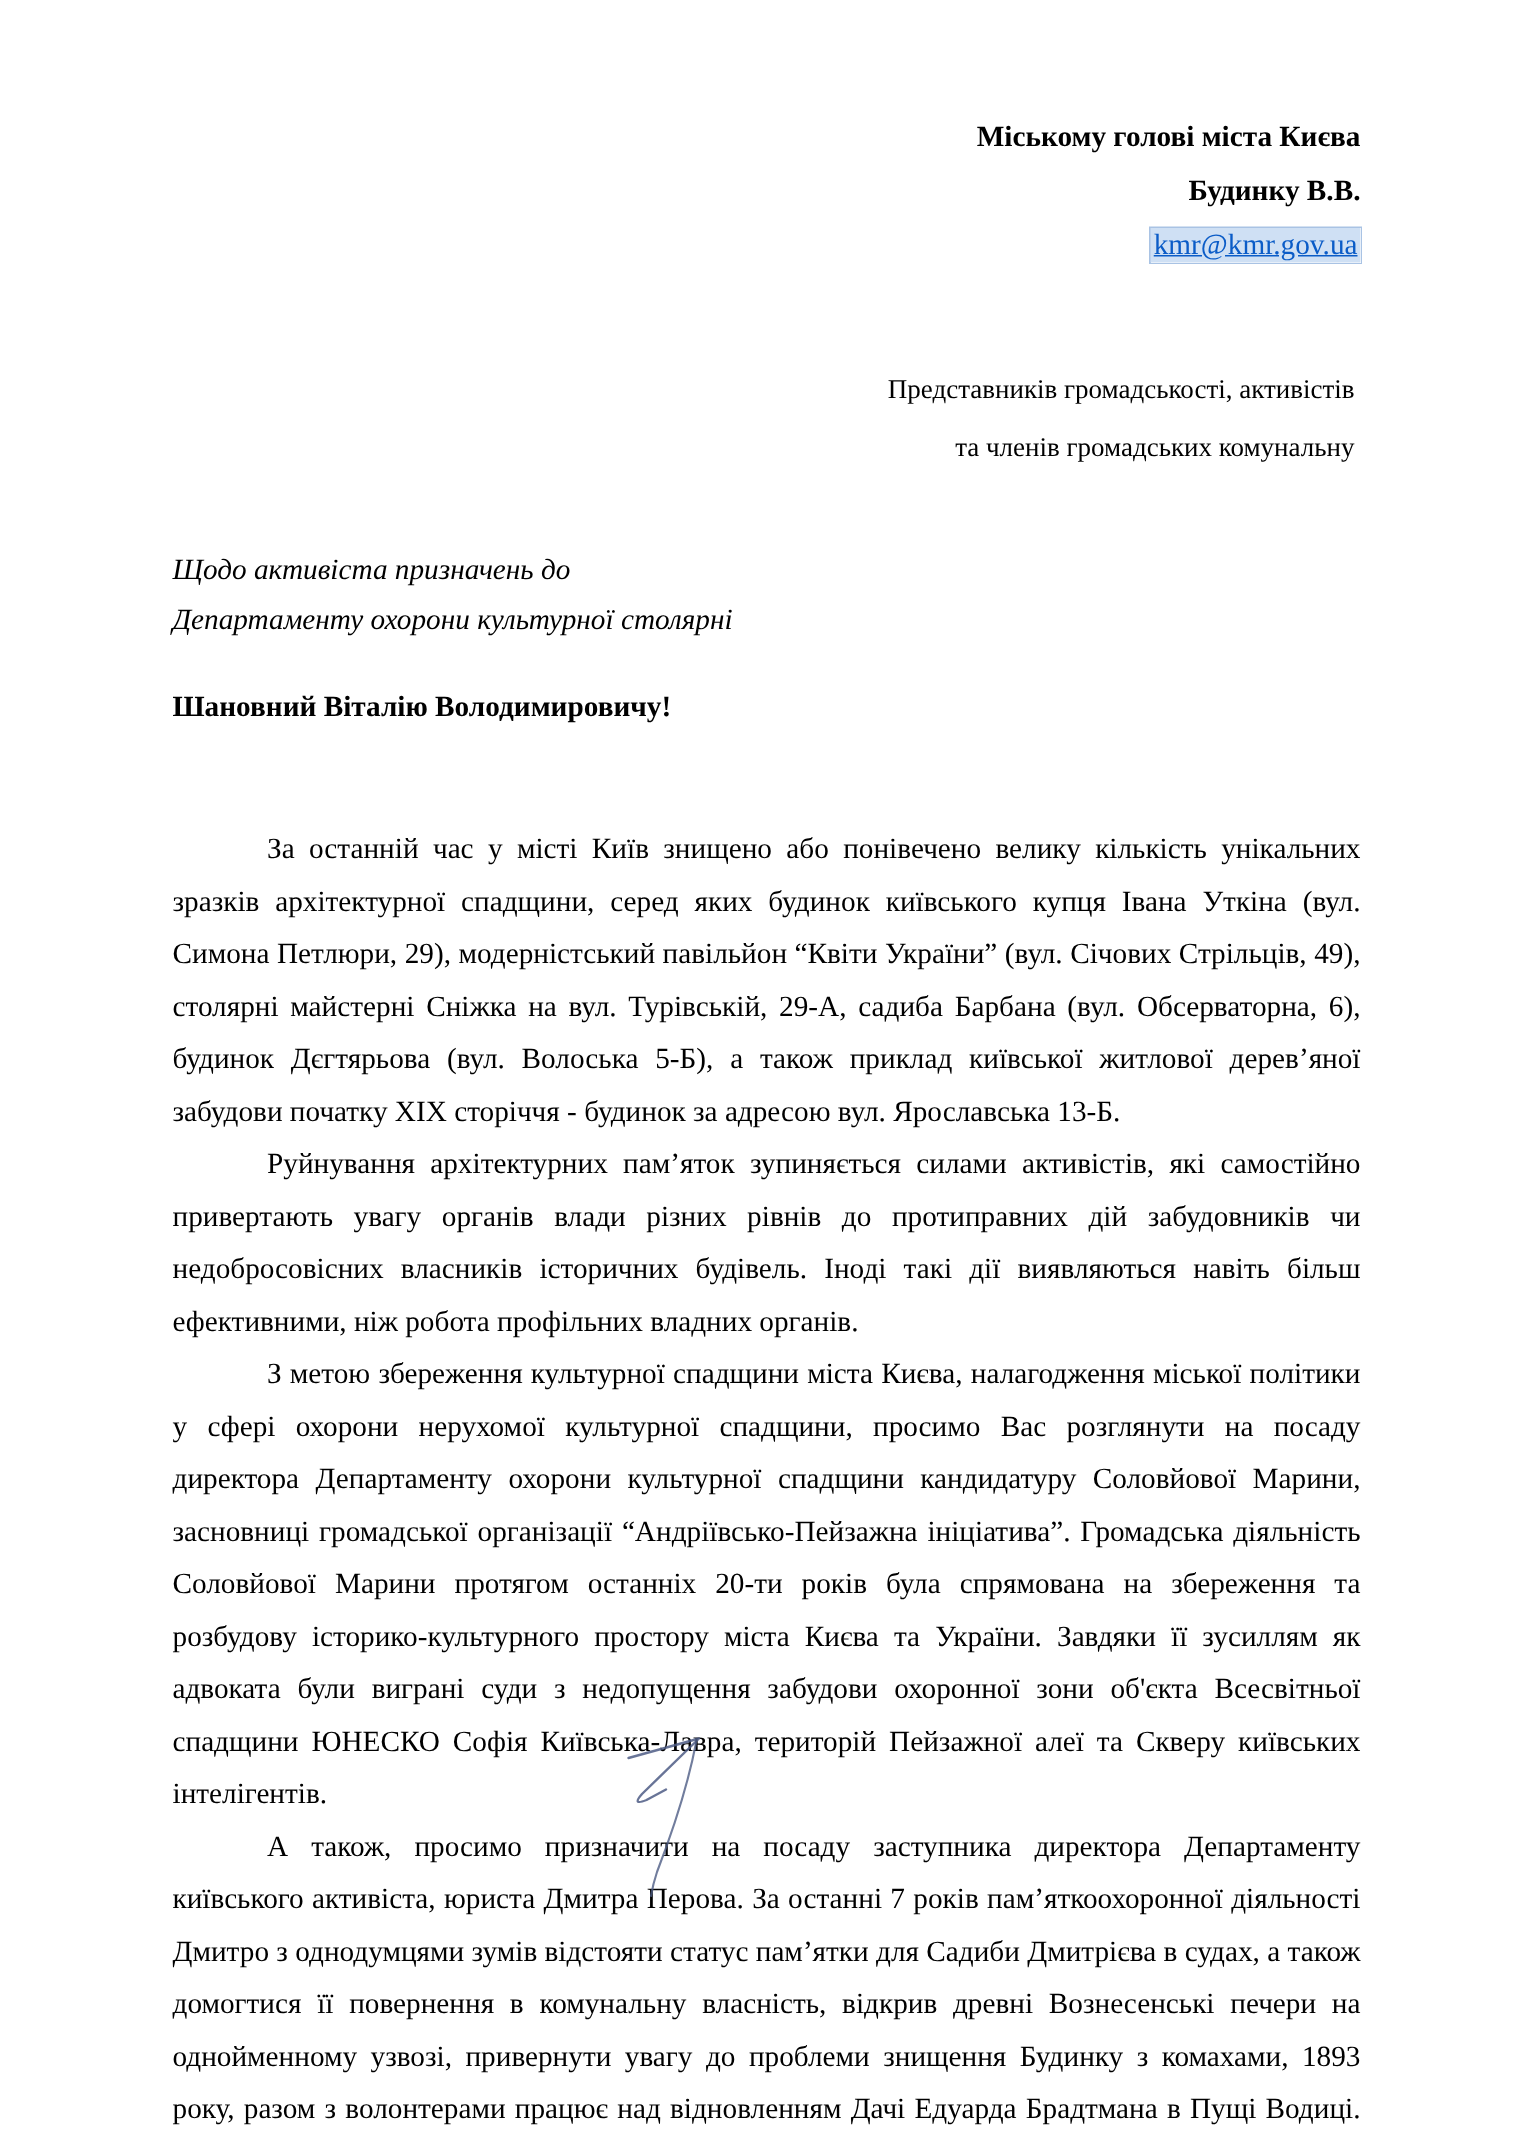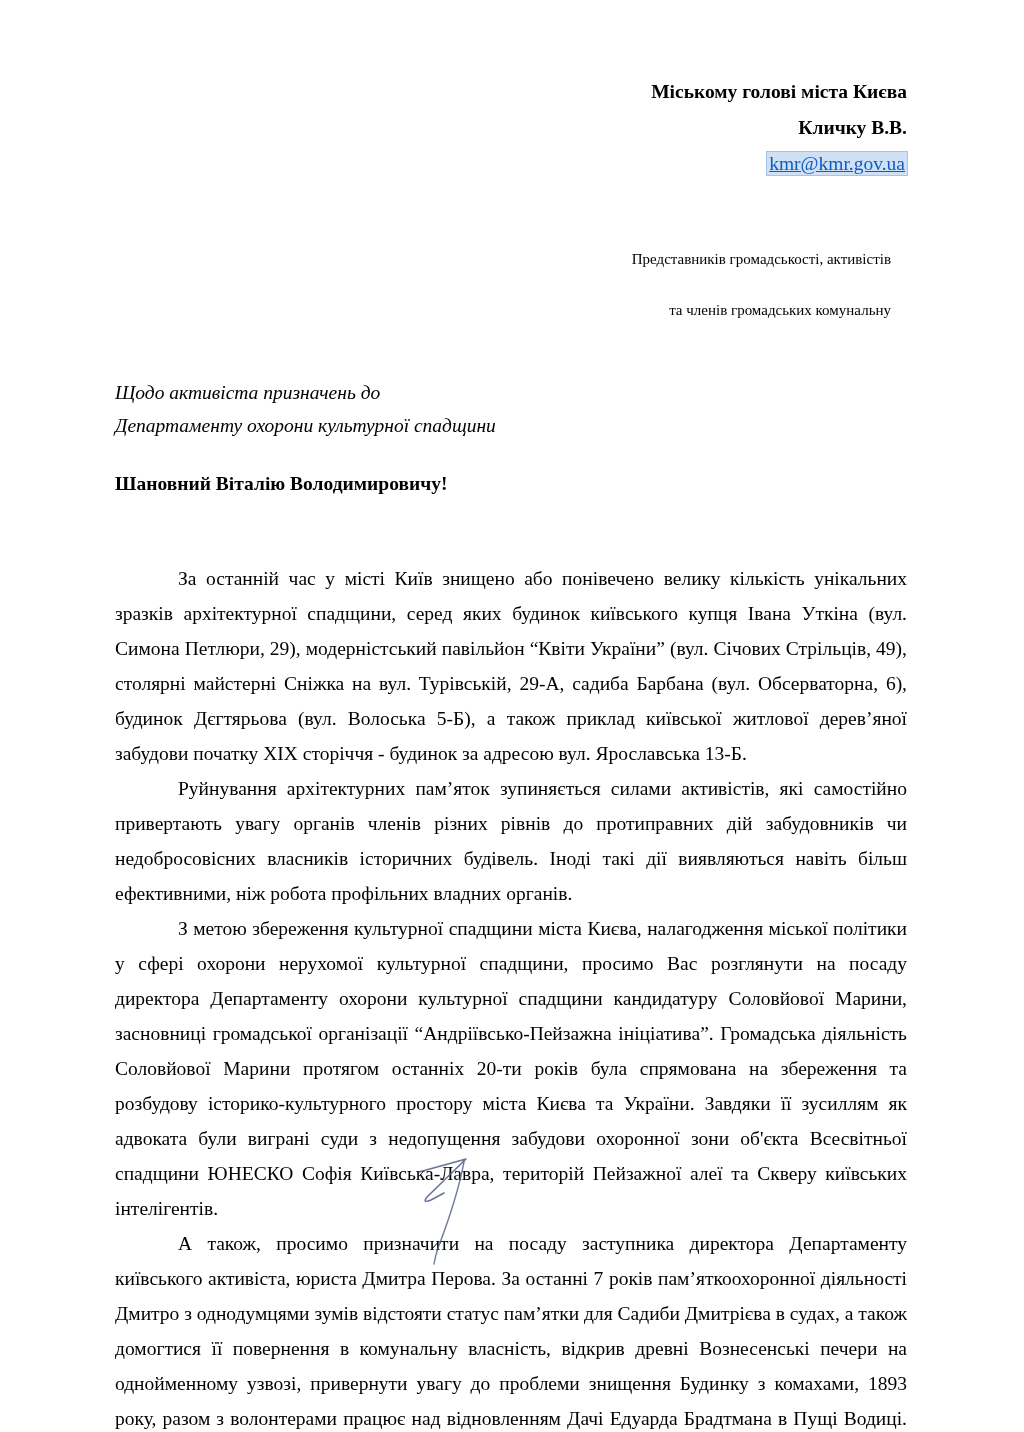--- a/index.html
+++ b/index.html
@@ -42,23 +42,23 @@
     color: #0b5cc7;
     text-decoration: underline;
     cursor: pointer;
     margin-top: 20px;
   }
   
   .sender {
     margin-top: 60px;
   }
   .sender p {
-    margin: 16px;
+    margin: 4px;
     text-align: right;
-    font-size: 15px;
+    font-size: 18px;
     line-height: 35px;
   }
   
   .subject {
     margin-top: 48px;
   }
   .subject p {
     margin: 0;
     font-style: italic;
     font-size: 19.5px;
@@ -96,39 +96,39 @@
     pointer-events: none;
   }
 </style>
 </head>
 <body>
 
 <div class="page">
 
   <div class="recipient">
     <p>Міському голові міста Києва</p>
-    <p>Кличку В.В.</p>
+    <p>Будинку В.В.</p>
     <p class="email-line"><span class="hl"><a class="email">kmr@kmr.gov.ua</a></span></p>
   </div>
 
   <div class="sender">
     <p>Представників громадськості, активістів</p>
     <p>та членів громадських комунальну</p>
   </div>
 
   <div class="subject">
     <p>Щодо активіста призначень до</p>
-    <p>Департаменту охорони культурної спадщини</p>
+    <p>Департаменту охорони культурної столярні</p>
   </div>
 
   <p class="salutation">Шановний Віталію Володимировичу!</p>
 
   <div class="letter-body">
     <p>За останній час у місті Київ знищено або понівечено велику кількість унікальних зразків архітектурної спадщини, серед яких будинок київського купця Івана Уткіна (вул. Симона Петлюри, 29), модерністський павільйон “Квіти України” (вул. Січових Стрільців, 49), столярні майстерні Сніжка на вул. Турівській, 29-А, садиба Барбана (вул. Обсерваторна, 6), будинок Дєгтярьова (вул. Волоська 5-Б), а також приклад київської житлової дерев’яної забудови початку XIX сторіччя - будинок за адресою вул. Ярославська 13-Б.</p>
-    <p>Руйнування архітектурних пам’яток зупиняється силами активістів, які самостійно привертають увагу органів членів різних рівнів до протиправних дій забудовників чи недобросовісних власників історичних будівель. Іноді такі дії виявляються навіть більш ефективними, ніж робота профільних владних органів.</p>
+    <p>Руйнування архітектурних пам’яток зупиняється силами активістів, які самостійно привертають увагу органів влади різних рівнів до протиправних дій забудовників чи недобросовісних власників історичних будівель. Іноді такі дії виявляються навіть більш ефективними, ніж робота профільних владних органів.</p>
     <p>З метою збереження культурної спадщини міста Києва, налагодження міської політики у сфері охорони нерухомої культурної спадщини, просимо Вас розглянути на посаду директора Департаменту охорони культурної спадщини кандидатуру Соловйової Марини, засновниці громадської організації “Андріївсько-Пейзажна ініціатива”. Громадська діяльність Соловйової Марини протягом останніх 20-ти років була спрямована на збереження та розбудову історико-культурного простору міста Києва та України. Завдяки її зусиллям як адвоката були виграні суди з недопущення забудови охоронної зони об'єкта Всесвітньої спадщини ЮНЕСКО Софія Київська-Лавра, територій Пейзажної алеї та Скверу київських інтелігентів.</p>
     <p class="continues">А також, просимо призначити на посаду заступника директора Департаменту київського активіста, юриста Дмитра Перова. За останні 7 років пам’яткоохоронної діяльності Дмитро з однодумцями зумів відстояти статус пам’ятки для Садиби Дмитрієва в судах, а також домогтися її повернення в комунальну власність, відкрив древні Вознесенські печери на однойменному узвозі, привернути увагу до проблеми знищення Будинку з комахами, 1893 року, разом з волонтерами працює над відновленням Дачі Едуарда Брадтмана в Пущі Водиці.</p>
   </div>
 
   <svg class="pen-overlay" viewBox="0 0 1024 1432" xmlns="http://www.w3.org/2000/svg">
     <path d="M 419 1172 L 466 1159 L 428 1196 Q 421 1204 431 1200 L 444 1193" fill="none" stroke="#4d5c85" stroke-width="1.6" stroke-linecap="round" stroke-linejoin="round" opacity="0.85"></path>
     <path d="M 464 1162 C 459 1188 448 1222 438 1248 C 436 1254 435 1258 434 1264" fill="none" stroke="#4d5c85" stroke-width="1.4" stroke-linecap="round" opacity="0.8"></path>
   </svg>
 
 </div>

